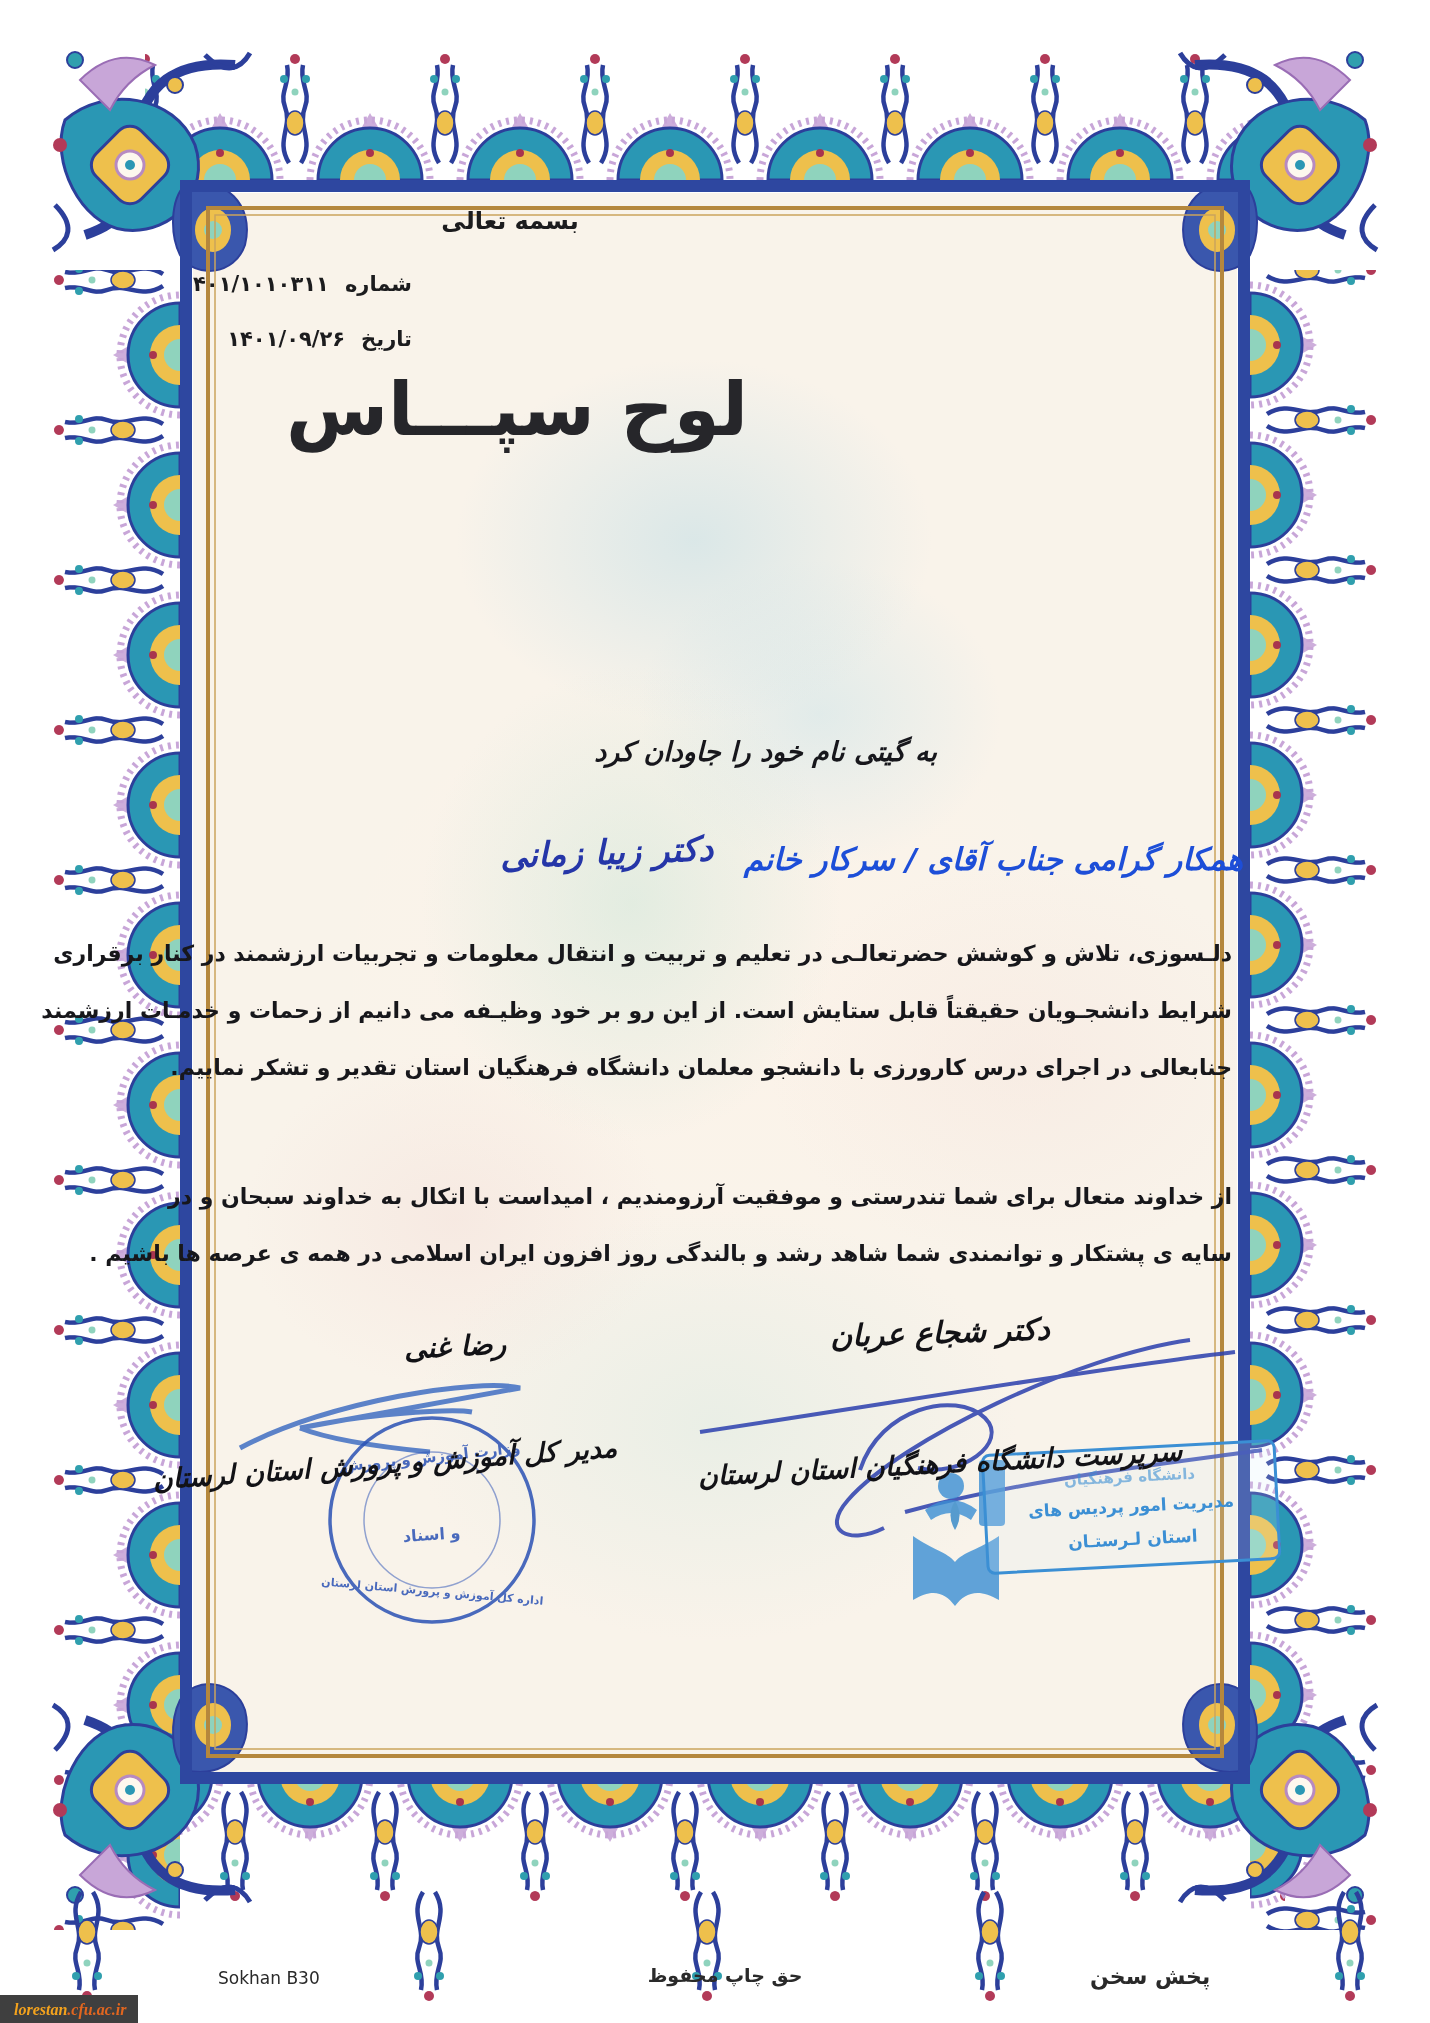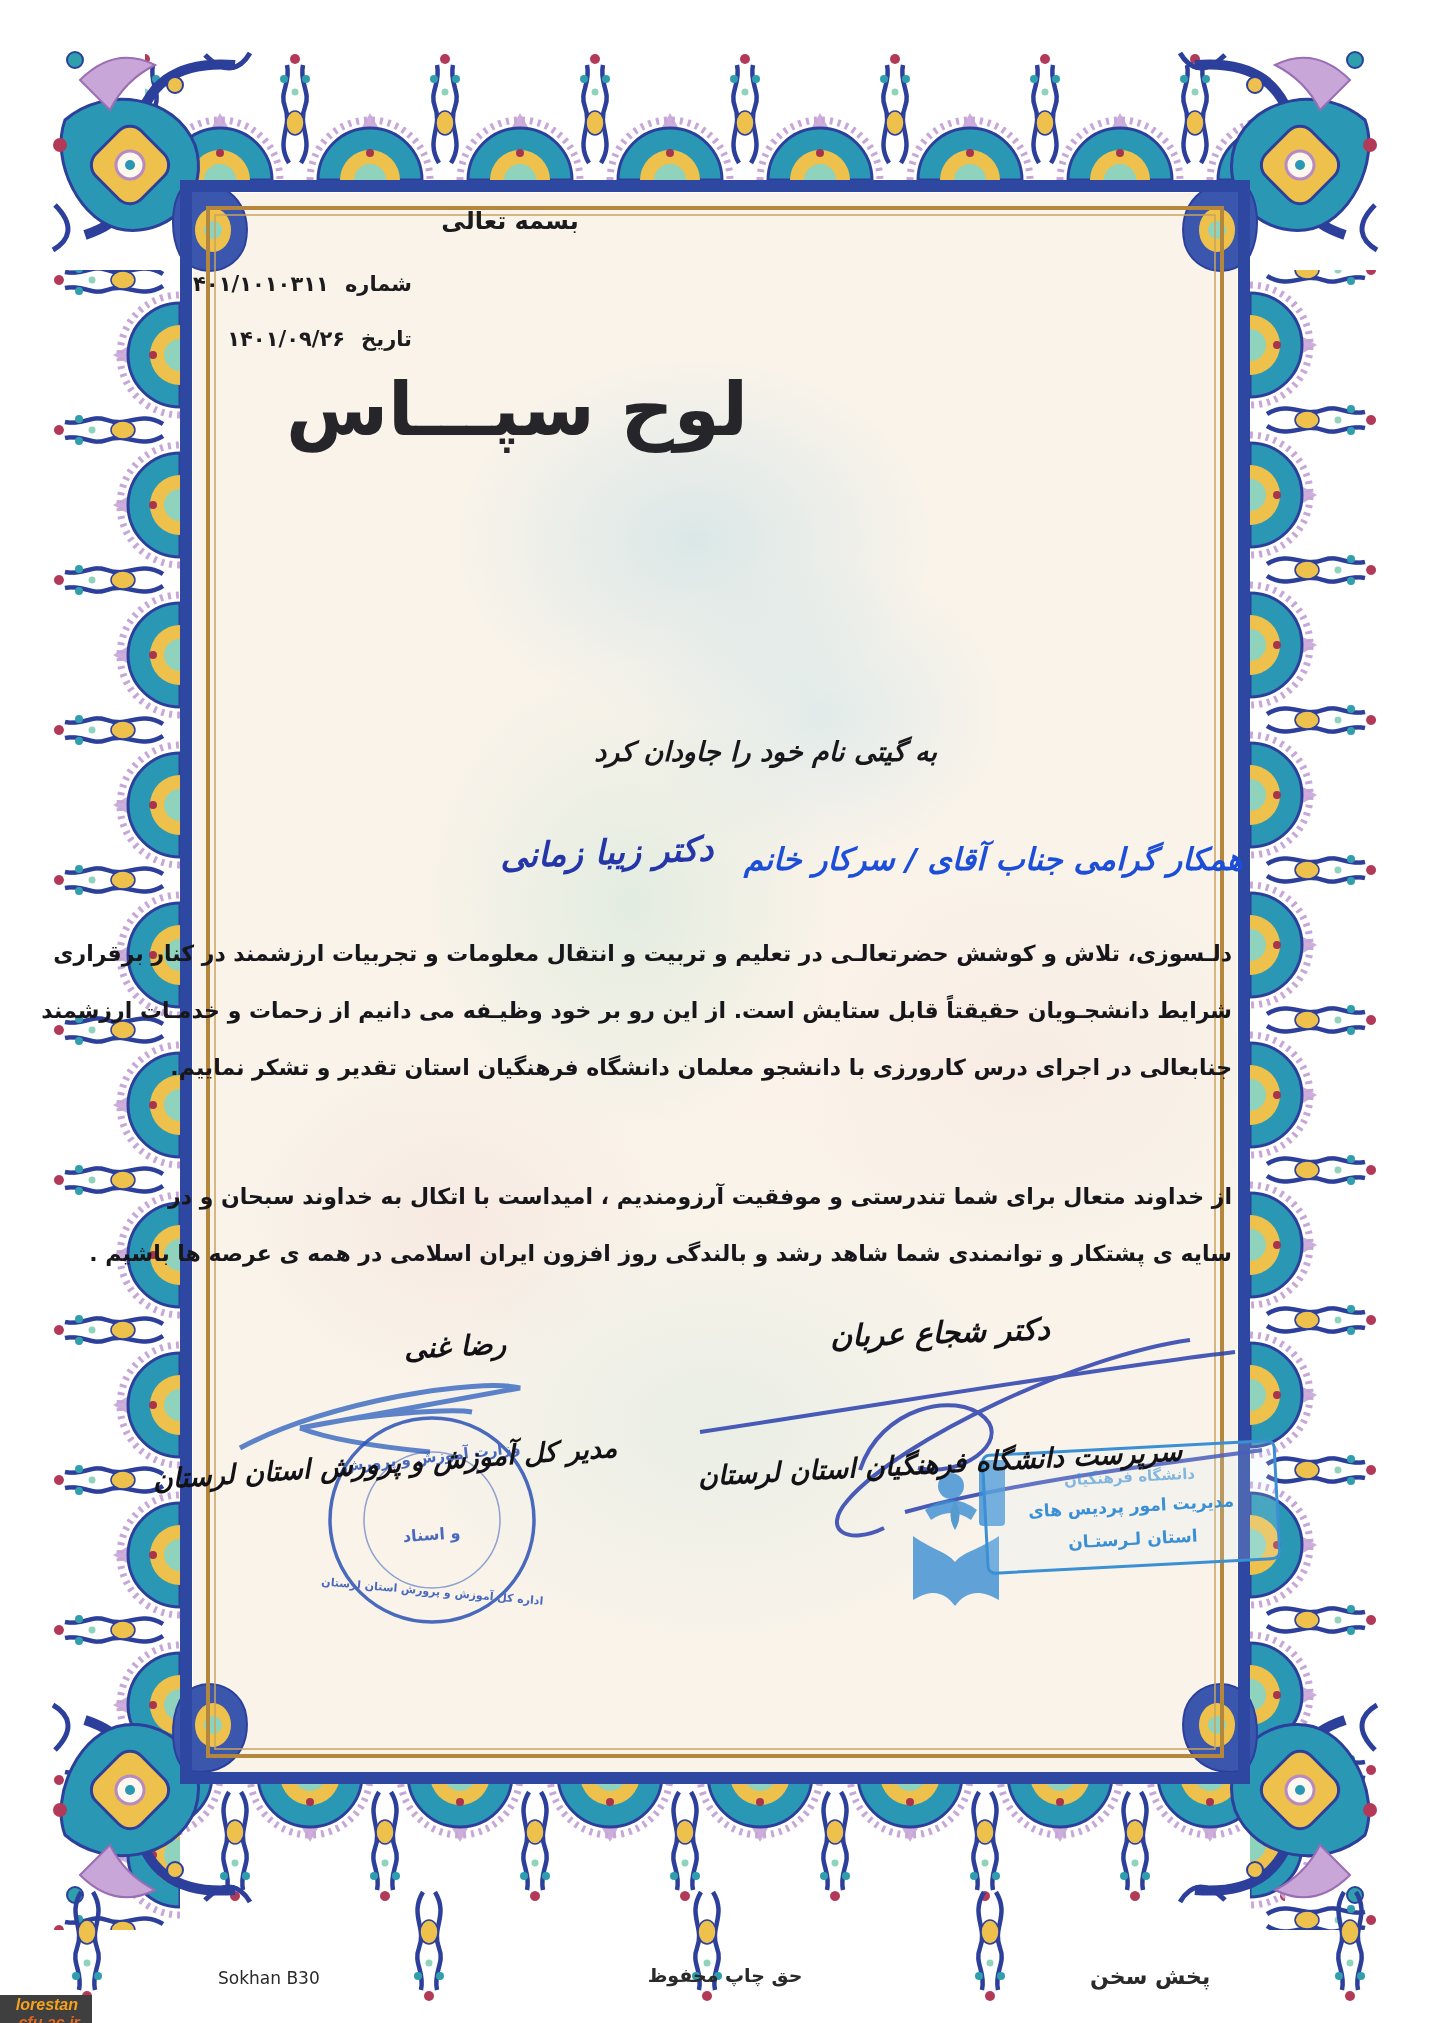--- a/index.html
+++ b/index.html
@@ -49,21 +49,21 @@
   .sig-right-title{top:1448px;left:650px;width:580px;transform:rotate(-3deg);}
   .sig-left-name{top:1330px;left:310px;width:290px;transform:rotate(-3deg);font-size:28px;}
   .sig-left-title{top:1448px;left:145px;width:480px;transform:rotate(-4deg);}
   .footer-item{position:absolute;color:#2a2a2a;}
   .footer-left{top:1968px;left:178px;font-size:17px;direction:ltr;margin-left:40px;}
   .footer-center{top:1964px;left:640px;width:170px;text-align:center;font-size:19px;font-weight:bold;direction:rtl;}
   .footer-right{top:1964px;left:1090px;width:160px;text-align:left;font-size:22px;font-weight:bold;direction:rtl;}
   .watermark{
     position:absolute;left:0;top:1995px;height:27px;padding:1px 12px 0 14px;
     background:#3f3f3f;display:flex;align-items:center;direction:ltr;
-    font-family:Liberation Sans, sans-serif;font-style:italic;font-weight:bold;font-size:16px;flex-direction:column;
+    font-family:Liberation Serif, serif;font-style:italic;font-weight:bold;font-size:16px;
   }
   .wm-site{color:#f5a31d;}
   .wm-domain{color:#e2661f;}
 </style>
 </head>
 <body>
 
 <div class="page">
 
   <div class="parchment"></div>

